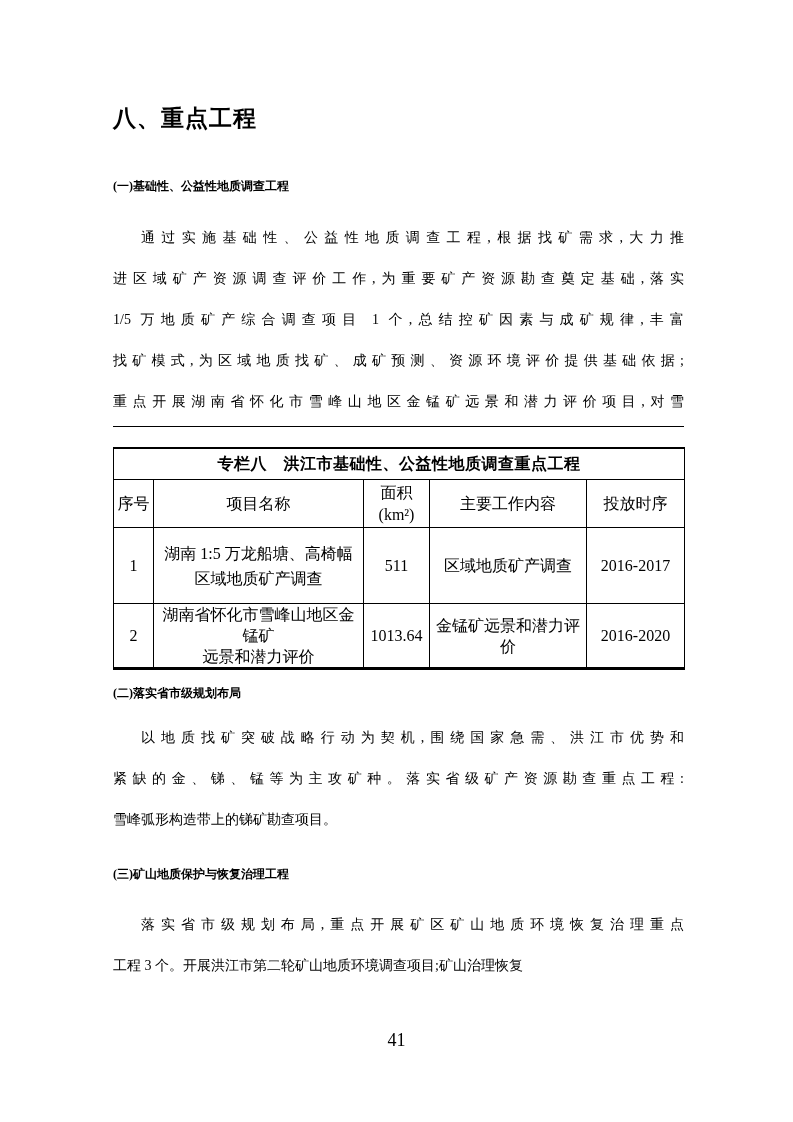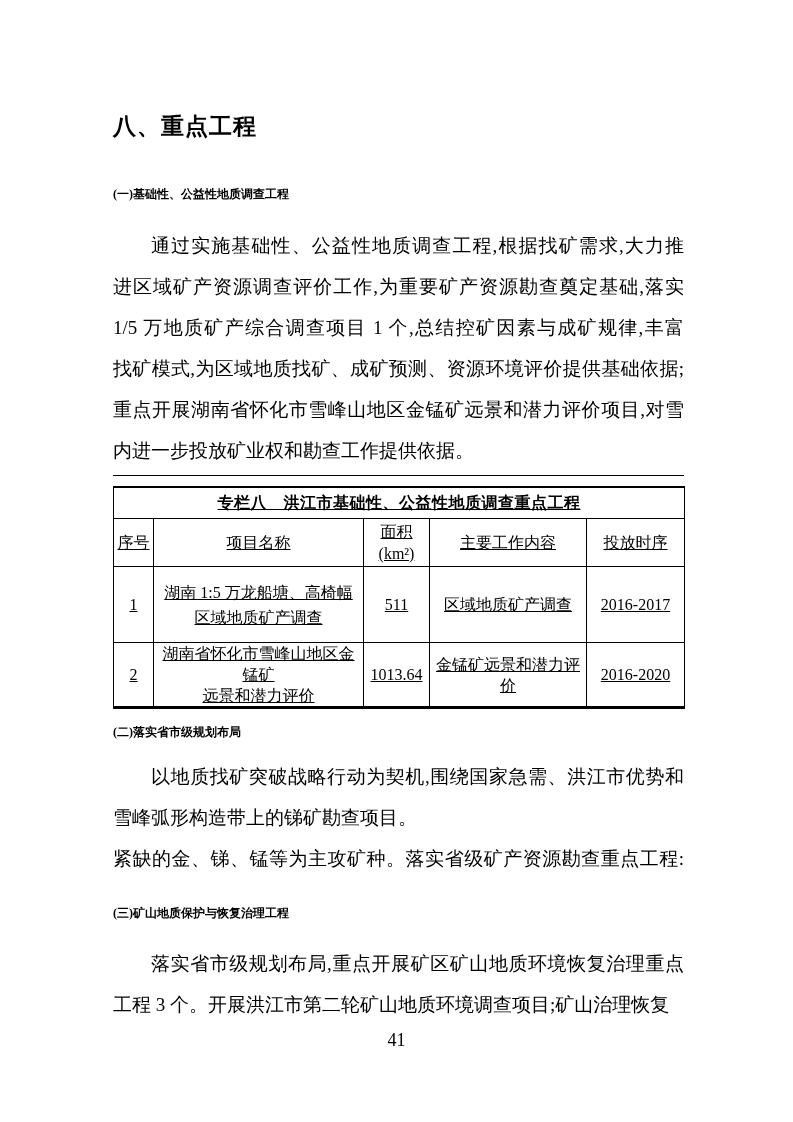--- a/index.html
+++ b/index.html
@@ -13,21 +13,21 @@
     height: 1122px;
     margin: 0 auto;
     background: #ffffff;
     font-family: "Liberation Serif", "DejaVu Serif", serif;
     color: #000000;
     overflow: hidden;
   }
   .content {
     position: absolute;
     left: 113px;
-    top: 8px;
+    top: 0;
     width: 571px;
   }
   .doc-title {
     margin: 104px 0 0 0;
     font-size: 23px;
     font-weight: bold;
     line-height: 30px;
     letter-spacing: 1px;
   }
   .sec-heading {
@@ -39,35 +39,34 @@
   .sec-heading.h-1 { margin-top: 38px; }
   .sec-heading.h-2 { margin-top: 9px; }
   .sec-heading.h-3 { margin-top: 20px; }
   .para { margin: 0; }
   .para.p-1 { margin-top: 17px; }
   .para.p-2 { margin-top: 10px; }
   .para.p-3 { margin-top: 16px; }
   .line {
     height: 41px;
     line-height: 41px;
-    font-size: 19px;
+    font-size: 14px;
     text-align: justify;
     text-align-last: justify;
     overflow: hidden;
     white-space: nowrap;
   }
   .line-first { text-indent: 2em; }
   .line-end { text-align-last: left; }
 
   
   .tablewrap {
     margin-top: 4px;
     border-top: 1px solid #000;
-    padding-top: 10px;
-    text-decoration: underline;
+    padding-top: 20px;
   }
   table.panel {
     border-collapse: collapse;
     table-layout: fixed;
     width: 571px;
     border-top: 2px solid #000;
     border-bottom: 3px solid #000;
   }
   table.panel td {
     border: 1px solid #000;
@@ -110,21 +109,20 @@
 
     <h1 class="doc-title">八、重点工程</h1>
 
     <h2 class="sec-heading h-1">(一)基础性、公益性地质调查工程</h2>
     <div class="para p-1">
         <div class="line line-first">通过实施基础性、公益性地质调查工程,根据找矿需求,大力推</div>
         <div class="line">进区域矿产资源调查评价工作,为重要矿产资源勘查奠定基础,落实</div>
         <div class="line">1/5 万地质矿产综合调查项目 1 个,总结控矿因素与成矿规律,丰富</div>
         <div class="line">找矿模式,为区域地质找矿、成矿预测、资源环境评价提供基础依据;</div>
         <div class="line">重点开展湖南省怀化市雪峰山地区金锰矿远景和潜力评价项目,对雪</div>
-        <div class="line line-end">内进一步投放矿业权和勘查工作提供依据。</div>
       </div>
 
     <div class="tablewrap">
       <table class="panel">
         <colgroup>
           <col style="width:40px">
           <col style="width:210px">
           <col style="width:66px">
           <col style="width:157px">
           <col style="width:98px">
@@ -157,22 +155,22 @@
             <td>金锰矿远景和潜力评价</td>
             <td class="num">2016-2020</td>
           </tr>
         </tbody>
       </table>
     </div>
 
     <h2 class="sec-heading h-2">(二)落实省市级规划布局</h2>
     <div class="para p-2">
         <div class="line line-first">以地质找矿突破战略行动为契机,围绕国家急需、洪江市优势和</div>
+        <div class="line">紧缺的金、锑、锰等为主攻矿种。落实省级矿产资源勘查重点工程:</div>
         <div class="line line-end">雪峰弧形构造带上的锑矿勘查项目。</div>
-        <div class="line">紧缺的金、锑、锰等为主攻矿种。落实省级矿产资源勘查重点工程:</div>
       </div>
 
     <h2 class="sec-heading h-3">(三)矿山地质保护与恢复治理工程</h2>
     <div class="para p-3">
         <div class="line line-first">落实省市级规划布局,重点开展矿区矿山地质环境恢复治理重点</div>
         <div class="line line-end">工程 3 个。开展洪江市第二轮矿山地质环境调查项目;矿山治理恢复</div>
       </div>
 
   </div>
 

